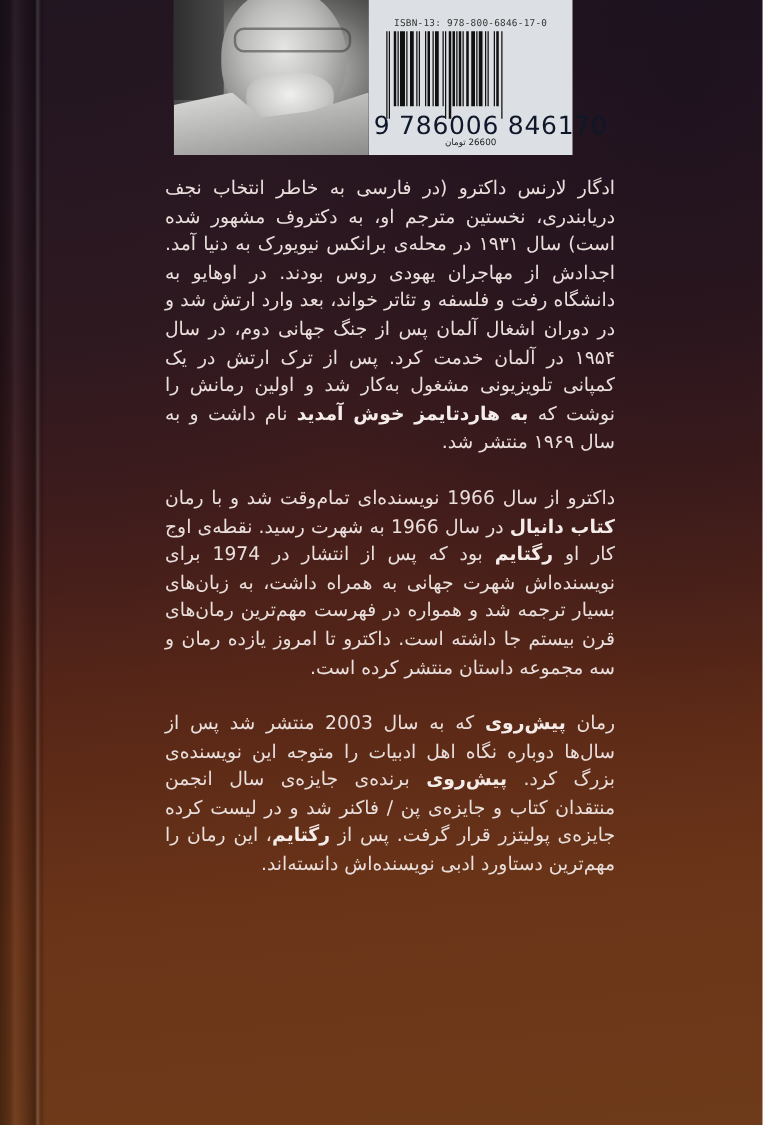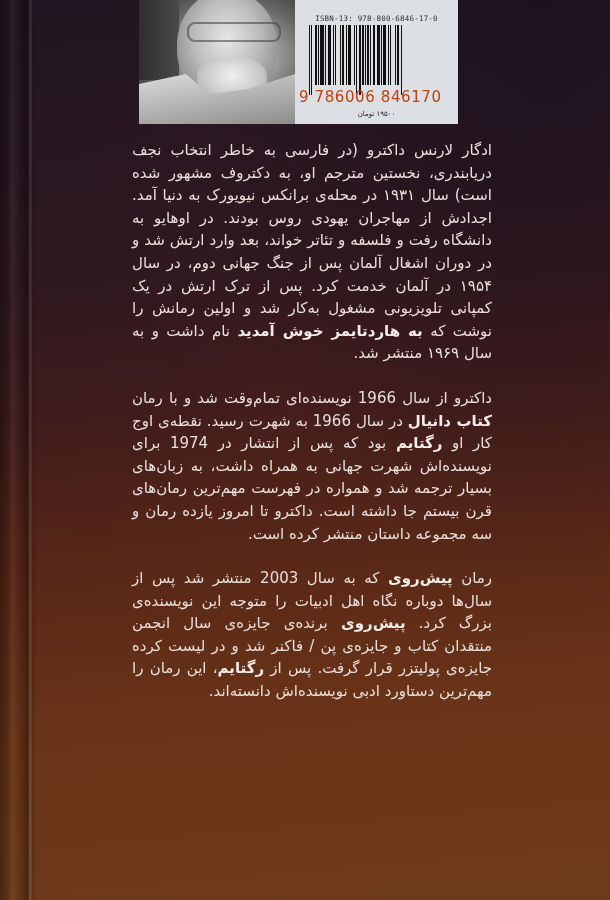--- a/index.html
+++ b/index.html
@@ -123,23 +123,23 @@
     }
     .bars span.gap { background: transparent; }
     .bars span.long { height: 100%; }
     .bars span.short { height: 86%; }
     .isbn-digits {
       position: absolute;
       top: 88px;
       left: 4px;
       width: 155px;
       font-family: "DejaVu Sans", sans-serif;
-      font-size: 15px;
+      font-size: 20px;
       letter-spacing: 0.6px;
-      color: #c2410c;
+      color: #0f172a;
       text-align: left;
       white-space: nowrap;
     }
     .price {
       position: absolute;
       top: 110px;
       left: 0;
       width: 100%;
       text-align: center;
       font-size: 7px;
@@ -236,20 +236,20 @@
       <span class="short" style="width: 1.15px;"></span>
       <span class="gap" style="width: 3.45px;"></span>
       <span class="short" style="width: 1.15px;"></span>
       <span class="gap" style="width: 1.15px;"></span>
       <span class="short" style="width: 2.3px;"></span>
       <span class="gap" style="width: 1.15px;"></span>
       <span class="long" style="width: 1.15px;"></span>
       <span class="gap" style="width: 1.15px;"></span>
     </div>
   <div class="isbn-digits">9 786006 846170</div>
-  <div class="price">۱۹۵۰۰ تومان</div>
+  <div class="price">26600 تومان</div>
 </div>
 
 <div class="bio">
   <p><span>ادگار لارنس داکترو (در فارسی به خاطر انتخاب نجف دریابندری، نخستین مترجم او، به دکتروف مشهور شده است) سال ۱۹۳۱ در محله‌ی برانکس نیویورک به دنیا آمد. اجدادش از مهاجران یهودی روس بودند. در اوهایو به دانشگاه رفت و فلسفه و تئاتر خواند، بعد وارد ارتش شد و در دوران اشغال آلمان پس از جنگ جهانی دوم، در سال ۱۹۵۴ در آلمان خدمت کرد. پس از ترک ارتش در یک کمپانی تلویزیونی مشغول به‌کار شد و اولین رمانش را نوشت که </span><b>به هاردتایمز خوش آمدید</b><span> نام داشت و به سال ۱۹۶۹ منتشر شد.</span></p>
   <p><span>داکترو از سال 1966 نویسنده‌ای تمام‌وقت شد و با رمان </span><b>کتاب دانیال</b><span> در سال 1966 به شهرت رسید. نقطه‌ی اوج کار او </span><b>رگتایم</b><span> بود که پس از انتشار در 1974 برای نویسنده‌اش شهرت جهانی به همراه داشت، به زبان‌های بسیار ترجمه شد و همواره در فهرست مهم‌ترین رمان‌های قرن بیستم جا داشته است. داکترو تا امروز یازده رمان و سه مجموعه داستان منتشر کرده است.</span></p>
   <p><span>رمان </span><b>پیش‌روی</b><span> که به سال 2003 منتشر شد پس از سال‌ها دوباره نگاه اهل ادبیات را متوجه این نویسنده‌ی بزرگ کرد. </span><b>پیش‌روی</b><span> برنده‌ی جایزه‌ی سال انجمن منتقدان کتاب و جایزه‌ی پن / فاکنر شد و در لیست کرده جایزه‌ی پولیتزر قرار گرفت. پس از </span><b>رگتایم</b><span>، این رمان را مهم‌ترین دستاورد ادبی نویسنده‌اش دانسته‌اند.</span></p>
 </div>
 
 </body></html>

